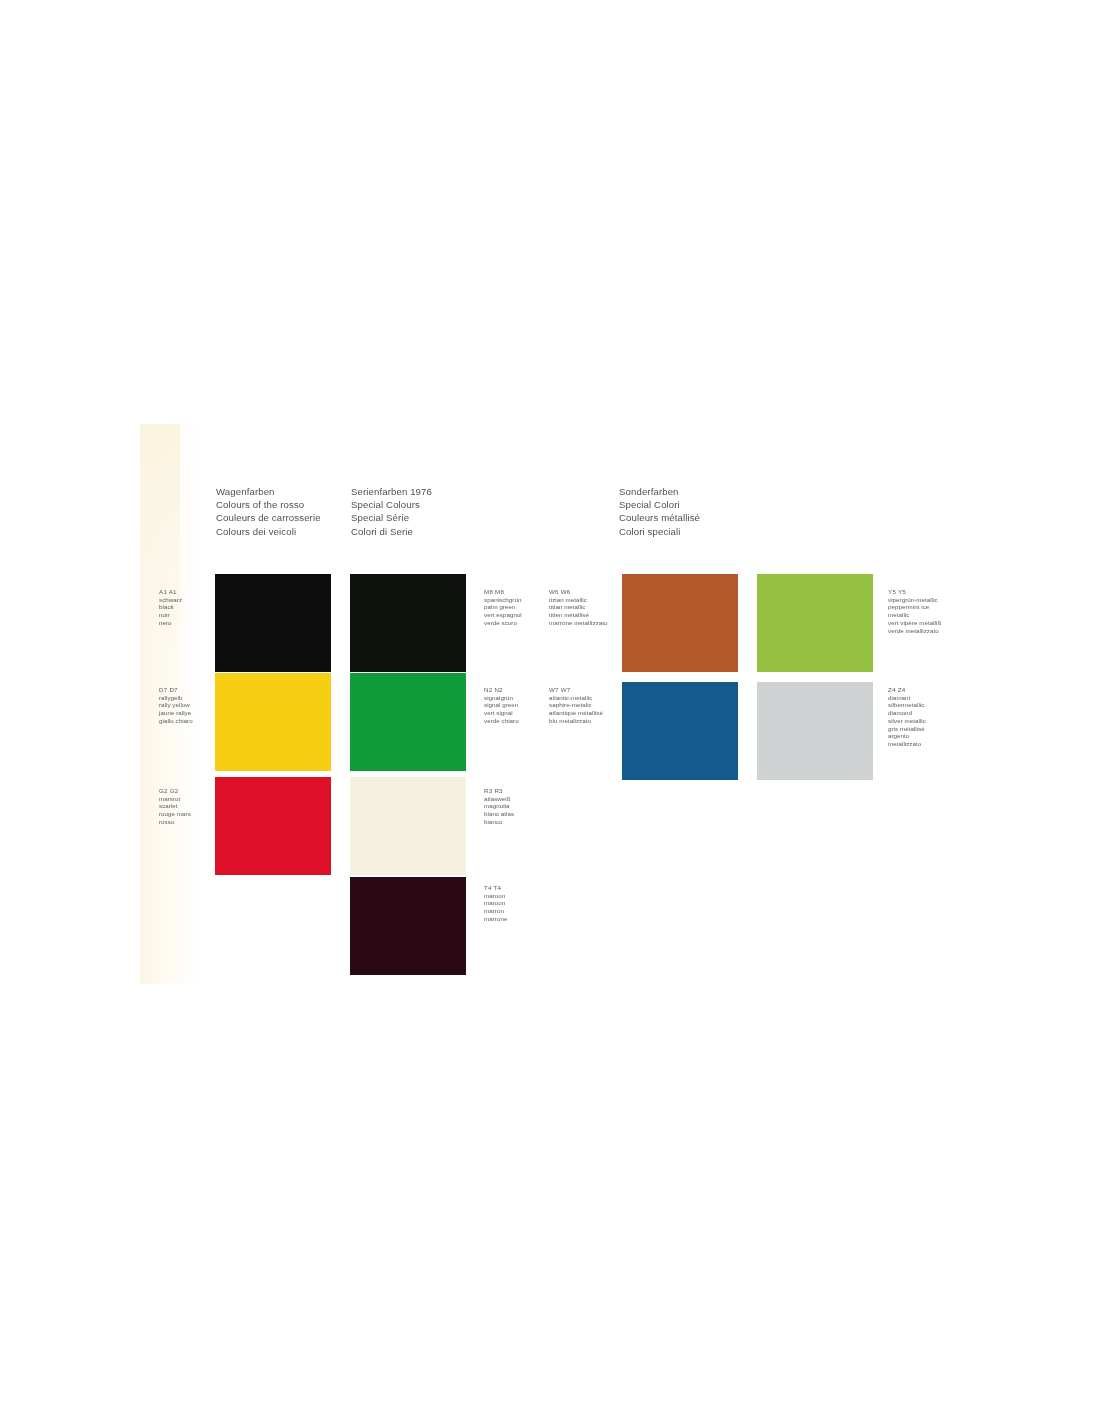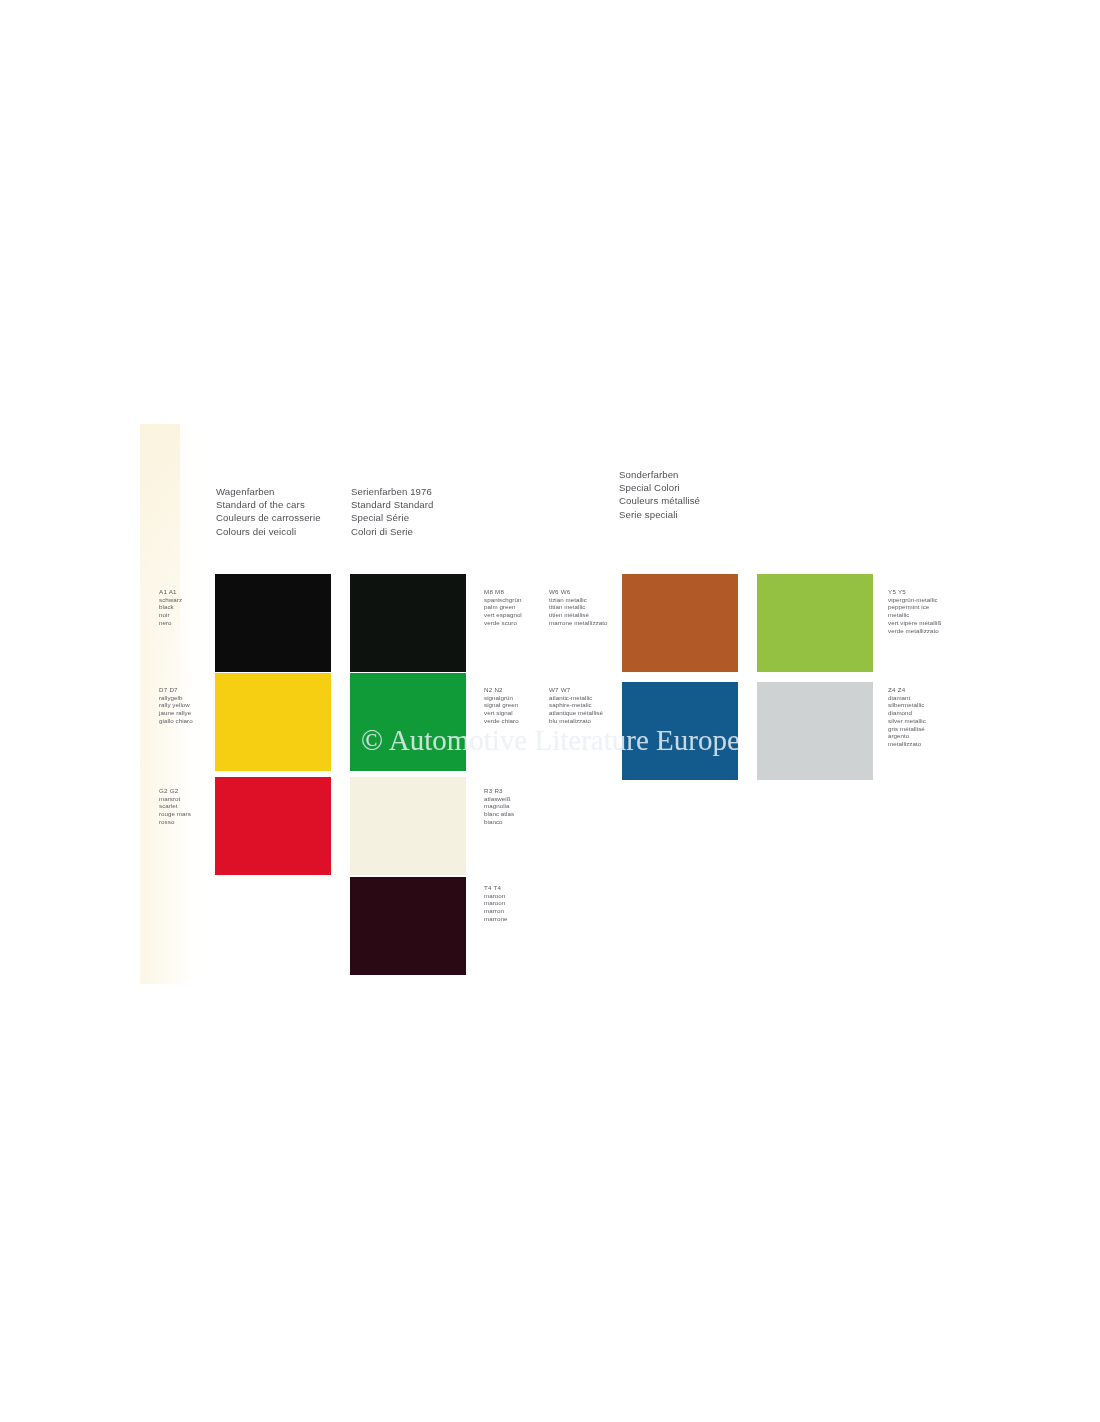--- a/index.html
+++ b/index.html
@@ -58,21 +58,21 @@
     font-size: 9.6px;
     line-height: 13.2px;
     color: #4f5054;
     letter-spacing: 0.12px;
     white-space: nowrap;
   }
   .heading div { white-space: nowrap; }
 
   #heading-cars     { left: 216px; top: 485px; }
   #heading-standard { left: 351px; top: 485px; }
-  #heading-special  { left: 619px; top: 468px; }
+  #heading-special  { left: 619px; top: 485px; }
 
   
   .swatch {
     position: absolute;
     width: 116px;
     height: 98px;
   }
 
   
   .caption {
@@ -102,37 +102,37 @@
 </head>
 <body>
 
 <div id="page">
 
   <div id="gutter-shade"></div>
   <div id="gutter-shade2"></div>
 
   <div class="heading" id="heading-cars">
     <div>Wagenfarben</div>
-    <div>Standard of the cars</div>
+    <div>Colours of the rosso</div>
     <div>Couleurs de carrosserie</div>
     <div>Colours dei veicoli</div>
   </div>
 
   <div class="heading" id="heading-standard">
     <div>Serienfarben 1976</div>
-    <div>Standard Standard</div>
+    <div>Special Colours</div>
     <div>Special Série</div>
     <div>Colori di Serie</div>
   </div>
 
   <div class="heading" id="heading-special">
     <div>Sonderfarben</div>
     <div>Special Colori</div>
     <div>Couleurs métallisé</div>
-    <div>Serie speciali</div>
+    <div>Colori speciali</div>
   </div>
 
   <div class="caption" style="left:159px; top:588px;">
     <div class="code">A1 A1</div>
     <div>schwarz</div>
     <div>black</div>
     <div>noir</div>
     <div>nero</div>
   </div>
   <div class="swatch" style="left:215px; top:574px; background:#0c0c0c;"></div>
@@ -224,15 +224,14 @@
     <div>diamant</div>
     <div>silbermetallic</div>
     <div>diamond</div>
     <div>silver metallic</div>
     <div>gris métallisé</div>
     <div>argento</div>
     <div>metallizzato</div>
   </div>
   <div class="swatch" style="left:757px; top:682px; background:#ced2d3;"></div>
 
-  <div id="watermark">© Automotive Literature Europe</div>
 
 </div>
 
 </body></html>

